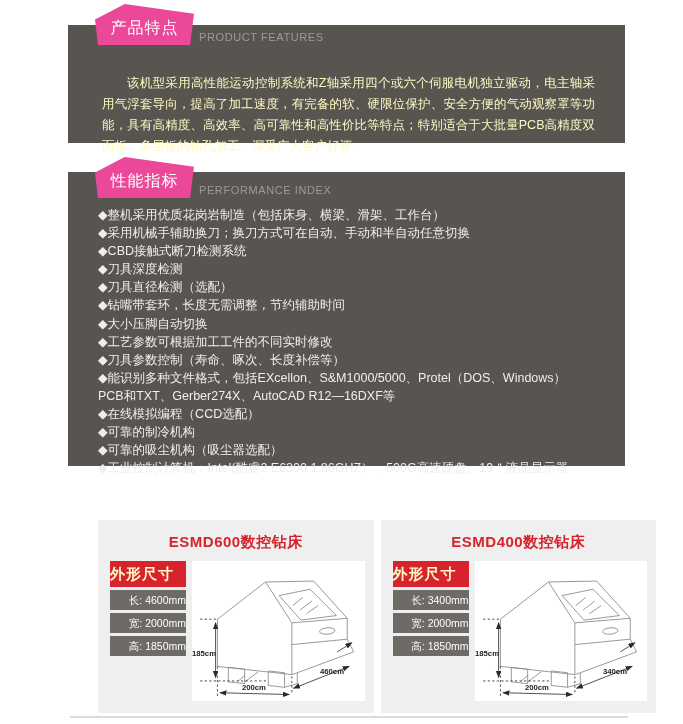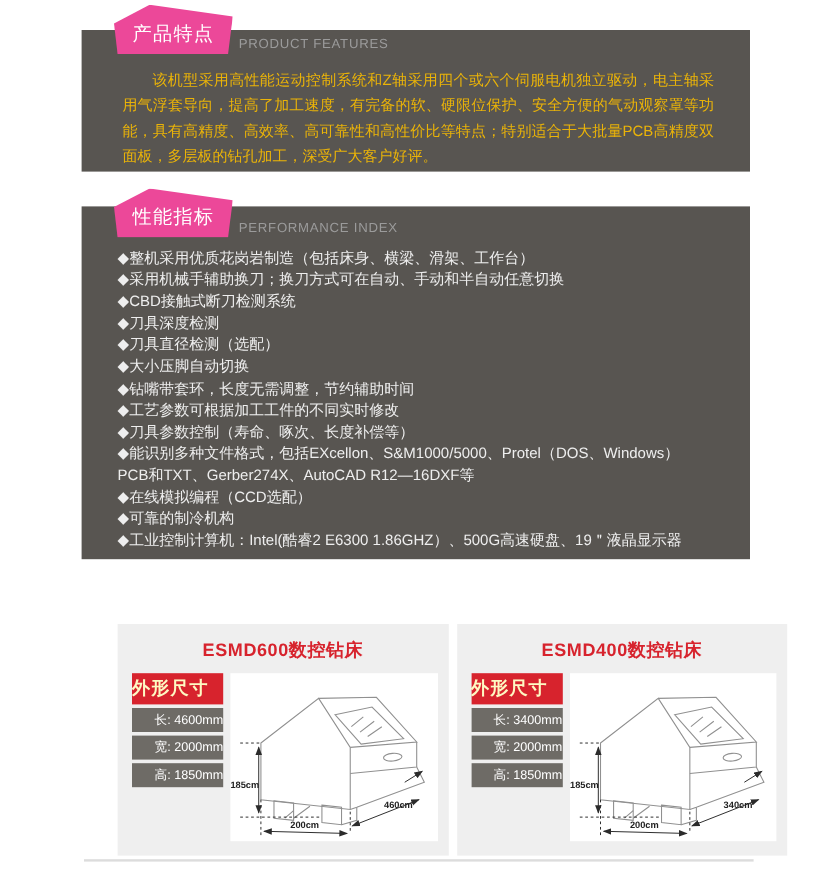--- a/index.html
+++ b/index.html
@@ -30,22 +30,22 @@
 
   .subtitle {
     position:absolute; left:199px; color:#9b9b9b;
     font-size:11px; letter-spacing:0.6px; z-index:3;
   }
   #subtitle-features    { top:31px; }
   #subtitle-performance { top:184px; }
 
   .feature-paragraph {
     padding:32px 30px 0 34px;
-    color:#eab308; font-size:12.5px; line-height:21px;
-    text-indent:2em; text-align:justify;
+    color:#fef9c3; font-size:12.5px; line-height:21px;
+    text-indent:2em; text-align:justify;margin-top:16px;
   }
   .bullet-list {
     list-style:none;
     padding:34px 38px 0 30px;
   }
   .bullet-list li {
     color:#eeeeee; font-size:12.5px; line-height:18.1px;
   }
 
   .cards {
@@ -91,27 +91,28 @@
 
 <div class="ribbon" id="ribbon-performance">性能指标</div>
 <div class="subtitle" id="subtitle-performance">PERFORMANCE INDEX</div>
 <div class="panel" id="panel-performance">
   <ul class="bullet-list">
     <li>◆整机采用优质花岗岩制造（包括床身、横梁、滑架、工作台）</li>
     <li>◆采用机械手辅助换刀；换刀方式可在自动、手动和半自动任意切换</li>
     <li>◆CBD接触式断刀检测系统</li>
     <li>◆刀具深度检测</li>
     <li>◆刀具直径检测（选配）</li>
+    <li>◆钻嘴带套环，长度无需调整，节约辅助时间</li>
     <li>◆大小压脚自动切换</li>
-    <li>◆钻嘴带套环，长度无需调整，节约辅助时间</li>
     <li>◆工艺参数可根据加工工件的不同实时修改</li>
     <li>◆刀具参数控制（寿命、啄次、长度补偿等）</li>
     <li>◆能识别多种文件格式，包括EXcellon、S&amp;M1000/5000、Protel（DOS、Windows）PCB和TXT、Gerber274X、AutoCAD R12—16DXF等</li>
     <li>◆在线模拟编程（CCD选配）</li>
     <li>◆可靠的制冷机构</li>
+    <li>◆可靠的吸尘机构（吸尘器选配）</li>
     <li>◆工业控制计算机：Intel(酷睿2 E6300 1.86GHZ）、500G高速硬盘、19＂液晶显示器</li>
   </ul>
 </div>
 
 <div class="cards">
 
   <div class="card">
     <div class="card-title">ESMD600数控钻床</div>
     <div class="card-body">
       <div class="dims-col">

